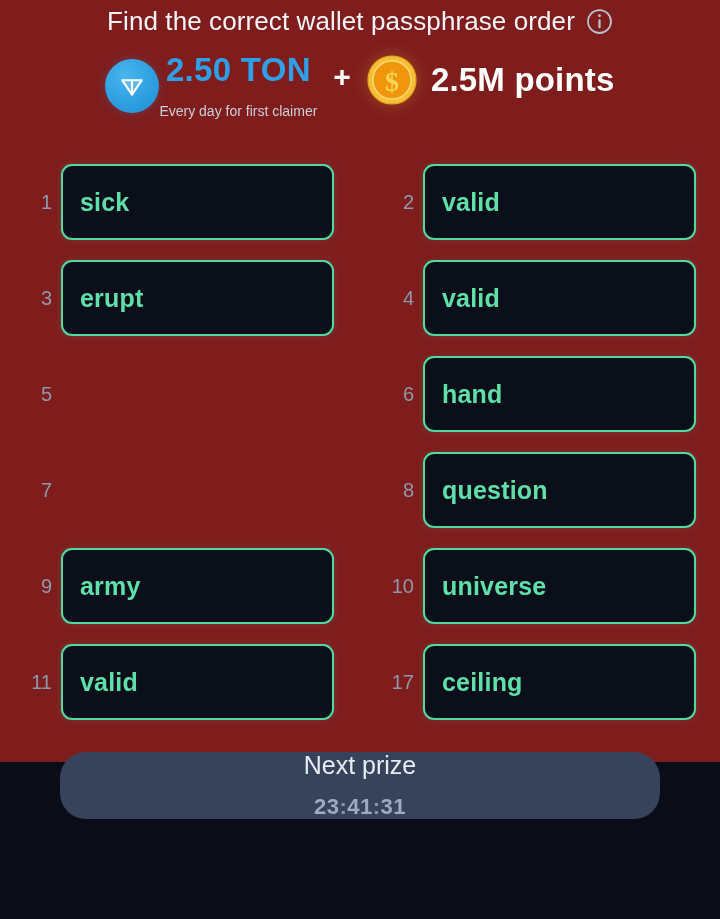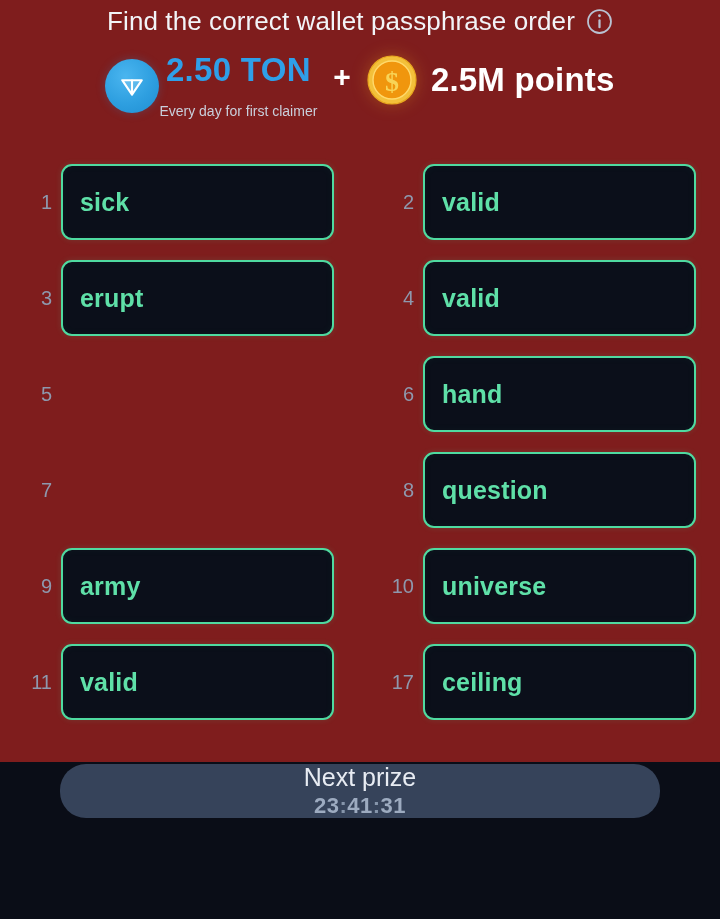--- a/index.html
+++ b/index.html
@@ -168,29 +168,29 @@
   .word-label {
     font-size: 25px;
     font-weight: 700;
     color: #5fe0a8;
     line-height: 1;
     letter-spacing: 0.2px;
   }
 
   
   .next-prize {
-    margin: 44px 60px 0 60px;
+    margin: 32px 60px 0 60px;
     height: 138px;
     border-radius: 26px;
     background: #36435a;
     display: flex;
     flex-direction: column;
     align-items: center;
     justify-content: center;
-    gap: 1px;
+    gap: 14px;
   }
   .next-prize-label {
     font-size: 25px;
     font-weight: 400;
     color: #e8ecf3;
     line-height: 1.1;
   }
   .next-prize-timer {
     font-size: 22px;
     font-weight: bold;

